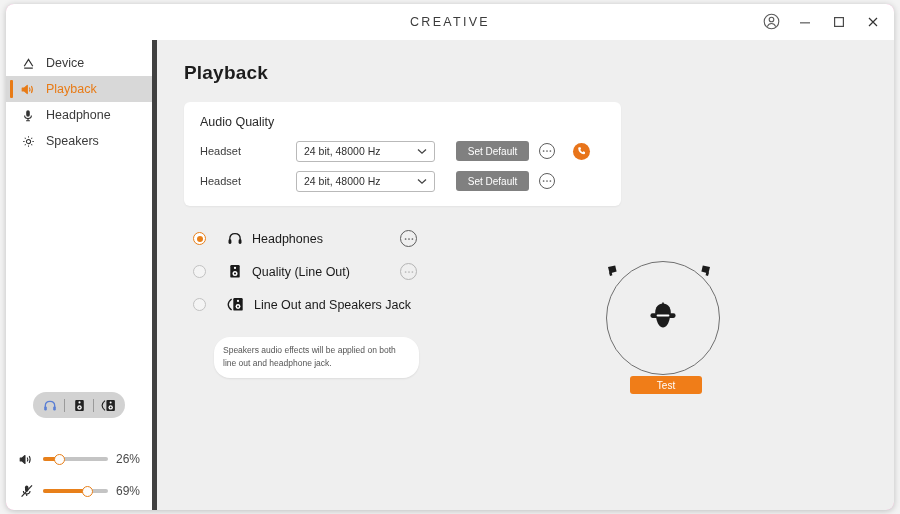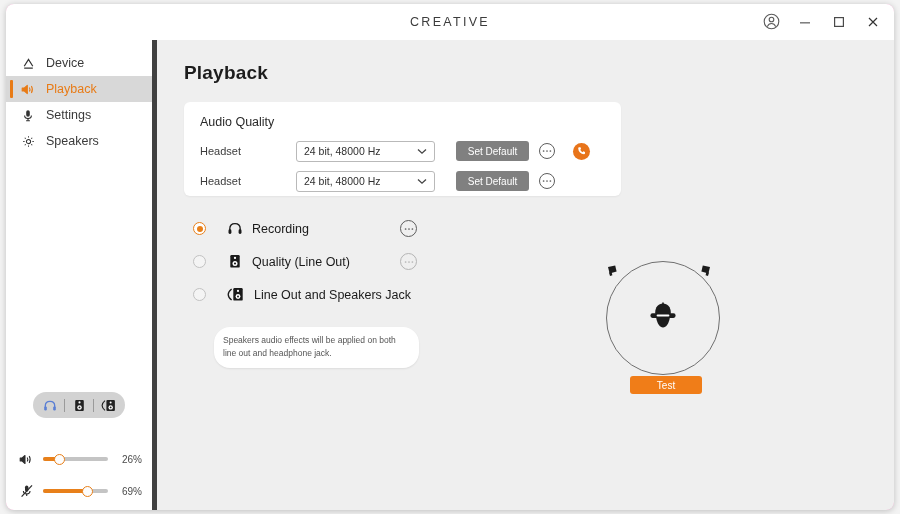--- a/index.html
+++ b/index.html
@@ -187,24 +187,24 @@
     width: 11px;
     height: 11px;
     margin-top: -5.5px;
     margin-left: -5.5px;
     background: #fdfdfd;
     border: 1.6px solid #e8801a;
     border-radius: 50%;
     box-sizing: border-box;
   }
   .pct {
-    font-size: 10px;
+    font-size: 12px;
     color: #4a4a4a;
     width: 26px;
-    text-align: right;
+    text-align: left;
   }
 
   
   .main {
     flex: 1;
     background: #efefef;
     position: relative;
     padding: 22px 0 0 27px;
     min-width: 0;
     overflow: hidden;
@@ -214,21 +214,21 @@
     font-weight: bold;
     color: #1d1d1d;
     margin: 0 0 18px 0;
     letter-spacing: 0.2px;
   }
 
   .card {
     background: #ffffff;
     border-radius: 6px;
     width: 437px;
-    padding: 13px 16px 4px 16px;
+    padding: 13px 16px 14px 16px;
     box-sizing: border-box;
     box-shadow: 0 1px 2px rgba(0,0,0,0.05);
   }
   .card-title {
     font-size: 12.5px;
     color: #2a2a2a;
     margin-bottom: 11px;
     font-weight: 400;
   }
   .aq-row {
@@ -498,21 +498,21 @@
 
       <div class="nav-item">
         <span class="nav-ico">
           <svg width="12" height="13" viewBox="0 0 12 13" fill="none" stroke="currentColor" stroke-width="1.1">
             <rect x="4.2" y="1.3" width="3.6" height="6.4" rx="1.8" fill="currentColor" stroke="none"></rect>
             <path d="M2.6 6.6 Q2.6 9.6 6 9.6 Q9.4 9.6 9.4 6.6"></path>
             <path d="M6 9.6 L6 11.7"></path>
               <path d="M4.1 11.7 L7.9 11.7"></path>
           </svg>
         </span>
-        <span>Settings</span>
+        <span>Headphone</span>
       </div>
 
       <div class="nav-item">
         <span class="nav-ico">
           <svg width="13" height="13" viewBox="0 0 13 13" fill="none" stroke="currentColor" stroke-width="1.05">
             <circle cx="6.5" cy="6.5" r="2.1"></circle>
             <path d="M6.5 1.2 L6.5 2.6 M6.5 10.4 L6.5 11.8 M1.2 6.5 L2.6 6.5 M10.4 6.5 L11.8 6.5
                      M2.75 2.75 L3.75 3.75 M9.25 9.25 L10.25 10.25 M10.25 2.75 L9.25 3.75 M3.75 9.25 L2.75 10.25"></path>
           </svg>
         </span>
@@ -641,21 +641,21 @@
 
         <div class="opt-row">
           <span class="radio on"></span>
           <span class="opt-ico">
             <svg width="16" height="15" viewBox="0 0 16 15" fill="none" stroke="currentColor" stroke-width="1.35">
               <path d="M2.8 9.8 L2.8 7.8 Q2.8 2.6 8 2.6 Q13.2 2.6 13.2 7.8 L13.2 9.8"></path>
               <rect x="1.5" y="8.3" width="2.9" height="4.6" rx="1.35" fill="currentColor" stroke="none"></rect>
               <rect x="11.6" y="8.3" width="2.9" height="4.6" rx="1.35" fill="currentColor" stroke="none"></rect>
             </svg>
           </span>
-          <span class="opt-label">Recording</span>
+          <span class="opt-label">Headphones</span>
           <span class="opt-dots">
             <svg width="10" height="4" viewBox="0 0 10 4" fill="currentColor">
                 <circle cx="1.6" cy="2" r="0.85"></circle>
                 <circle cx="5" cy="2" r="0.85"></circle>
                 <circle cx="8.4" cy="2" r="0.85"></circle>
               </svg>
           </span>
         </div>
 
         <div class="opt-row">

